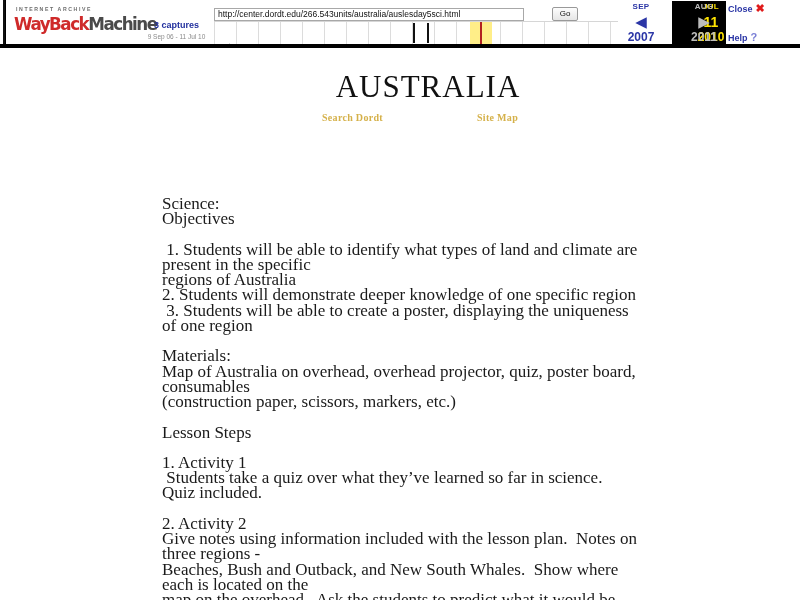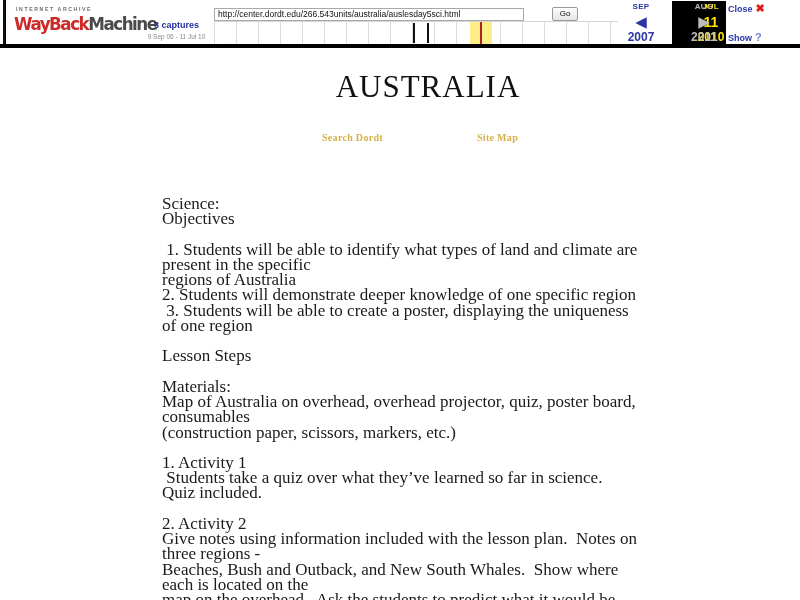--- a/index.html
+++ b/index.html
@@ -282,21 +282,20 @@
     margin-top: 8px;
   }
   .nav-link {
     position: absolute;
     font-family: "Liberation Serif", "DejaVu Serif", serif;
     font-size: 10px;
     font-weight: bold;
     color: #d5b14a;
     text-decoration: none;
     letter-spacing: 0.3px;
-    margin-top: 20px;
   }
   .nav-search { left: 294px; }
   .nav-sitemap { left: 449px; }
 
   .body-col {
     position: absolute;
     left: 162px;
     top: 148px;
     width: 480px;
     font-family: "Liberation Serif", "DejaVu Serif", serif;
@@ -371,45 +370,45 @@
     </div>
     <div class="date-col date-next">
       <div class="mon">AUG</div>
       <div class="arrowbox">▶</div>
       <div class="yr">2011</div>
     </div>
   </div>
 
   <div class="tb-links">
     <div class="tb-link tb-close"><span>Close</span><span class="x-icon">✖</span></div>
-    <div class="tb-link tb-help"><span>Show</span><span class="q-icon">?</span></div>
+    <div class="tb-link tb-help"><span>Help</span><span class="q-icon">?</span></div>
   </div>
 
 </div>
 
 <div id="page-content">
 
   <h1 class="page-title">AUSTRALIA</h1>
 
   <div class="nav-links">
     <a class="nav-link nav-search" href="#">Search Dordt</a>
     <a class="nav-link nav-sitemap" href="#">Site Map</a>
   </div>
 
   <div class="body-col">
     <p>Science:
 Objectives</p>
     <p class="spaced"> 1. Students will be able to identify what types of land and climate are present in the specific
 regions of Australia
 2. Students will demonstrate deeper knowledge of one specific region
  3. Students will be able to create a poster, displaying the uniqueness of one region</p>
-    <p class="spaced">Lesson Steps</p>
     <p class="spaced">Materials:
 Map of Australia on overhead, overhead projector, quiz, poster board, consumables
 (construction paper, scissors, markers, etc.)</p>
+    <p class="spaced">Lesson Steps</p>
     <p class="spaced">1. Activity 1
  Students take a quiz over what they’ve learned so far in science.  Quiz included.</p>
     <p class="spaced">2. Activity 2
 Give notes using information included with the lesson plan.  Notes on three regions -
 Beaches, Bush and Outback, and New South Whales.  Show where each is located on the
 map on the overhead.  Ask the students to predict what it would be like in that area and why
 before explaining what it is like.  Information sheet included, from internet.</p>
 
   </div>
 

